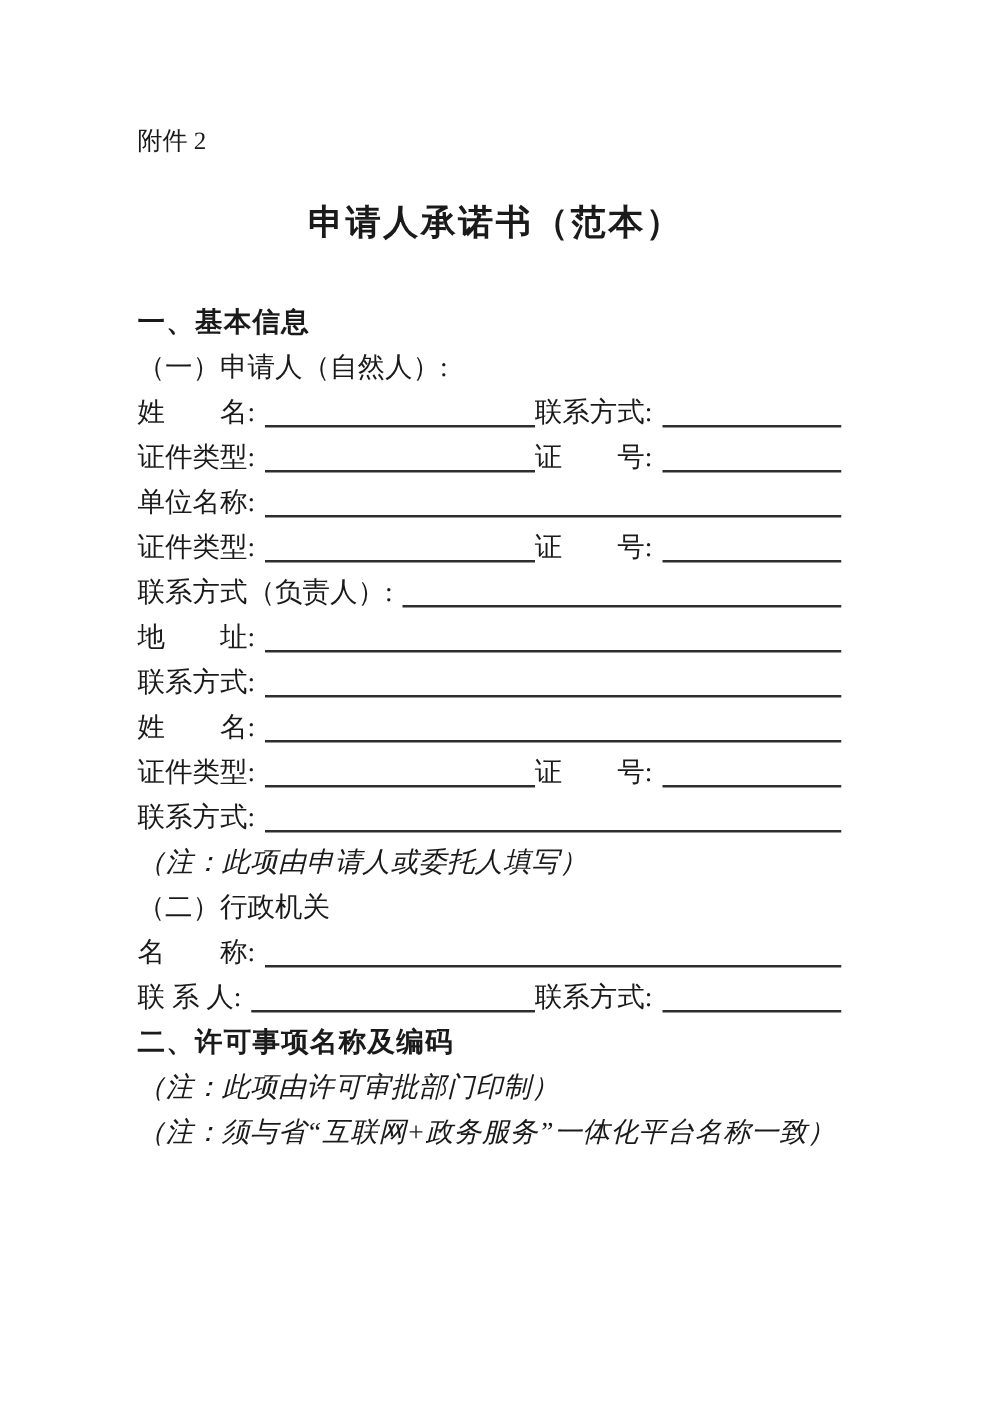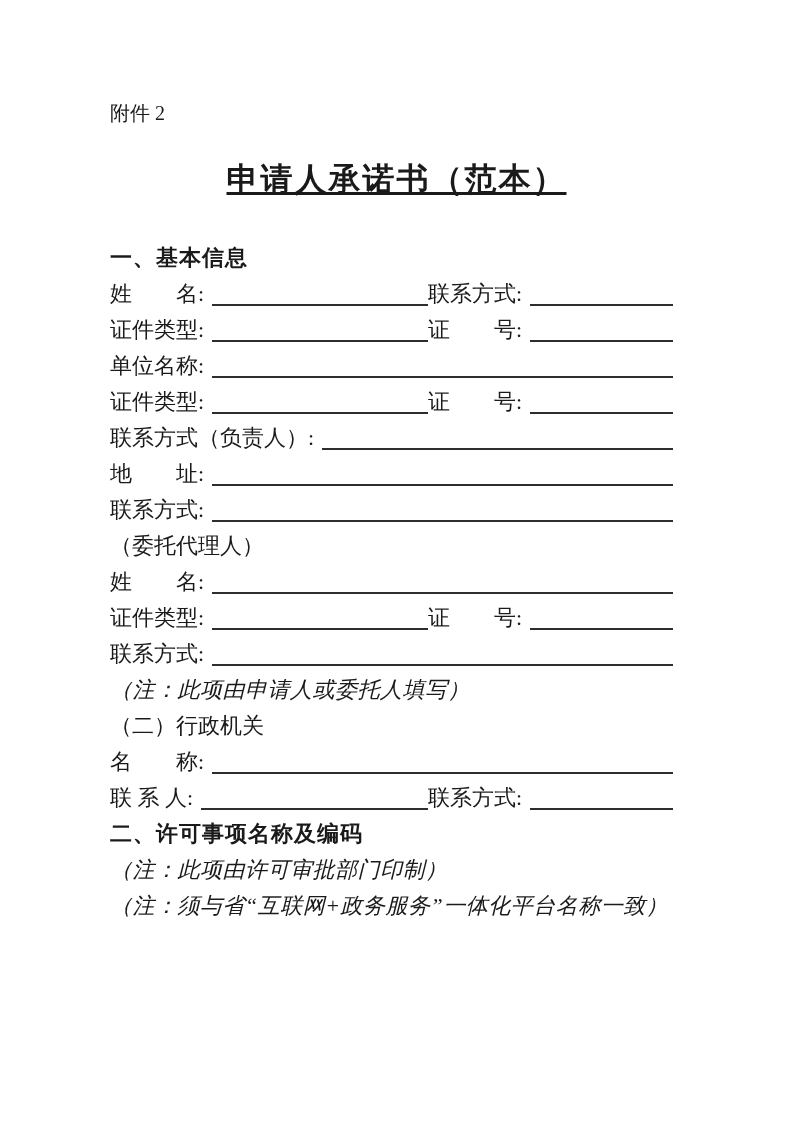--- a/index.html
+++ b/index.html
@@ -20,26 +20,25 @@
     font-size: 20px;
     line-height: 26px;
     font-family: "Liberation Serif", serif;
   }
   .doc-title {
     position: absolute;
     left: 0;
     top: 158px;
     width: 793px;
     text-align: center;
-    font-size: 32px;
+    font-size: 28px;
     line-height: 42px;
     font-weight: 700;
     letter-spacing: 2px;
     font-family: "Liberation Serif", serif;
-    text-decoration: underline;
   }
   .form {
     position: absolute;
     left: 110px;
     top: 240px;
     width: 563px;
   }
   .line {
     display: flex;
     height: 36px;
@@ -78,20 +77,23 @@
   <div class="attachment">附件 2</div>
 
   <div class="doc-title">申请人承诺书（范本）</div>
 
   <div class="form">
 
     <div class="line t-heading">
       <span class="lbl">一、基本信息</span>
     </div>
 
+    <div class="line t-plain">
+      <span class="lbl">（一）申请人（自然人）:</span>
+    </div>
 
     <div class="line t-plain">
       <span class="lbl">姓　　名:</span>
       <span class="fill grow pad"></span>
       <span class="lbl">联系方式:</span>
       <span class="fill fixed pad"></span>
     </div>
 
     <div class="line t-plain">
       <span class="lbl">证件类型:</span>
@@ -121,23 +123,20 @@
     <div class="line t-plain">
       <span class="lbl">地　　址:</span>
       <span class="fill grow pad"></span>
     </div>
 
     <div class="line t-plain">
       <span class="lbl">联系方式:</span>
       <span class="fill grow pad"></span>
     </div>
 
-    <div class="line t-plain">
-      <span class="lbl">（委托代理人）</span>
-    </div>
 
     <div class="line t-plain">
       <span class="lbl">姓　　名:</span>
       <span class="fill grow pad"></span>
     </div>
 
     <div class="line t-plain">
       <span class="lbl">证件类型:</span>
       <span class="fill grow pad"></span>
       <span class="lbl">证　　号:</span>

